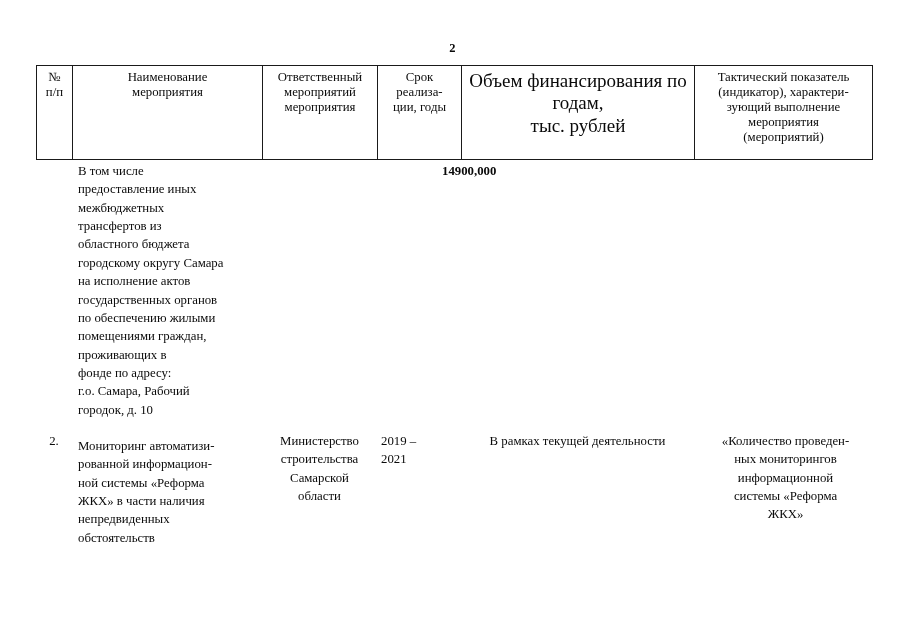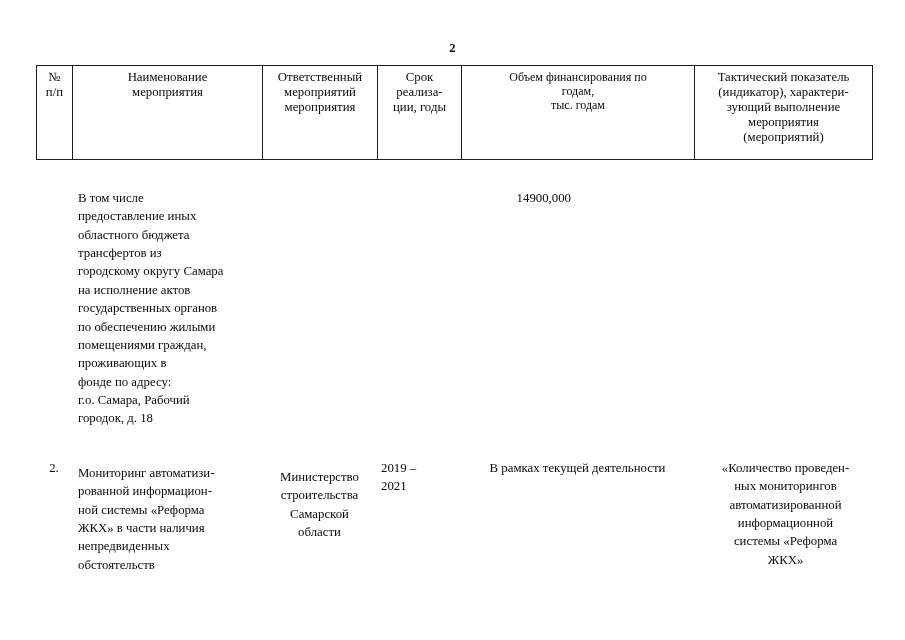--- a/index.html
+++ b/index.html
@@ -51,21 +51,21 @@
     padding: 4px 3px 0 3px;
   }
 
   
   .hrow-main td.hcell { height: 89px; }
 
   .hfin-top {
     border: 1px solid #1a1a1a;
     border-bottom: 1px solid #1a1a1a;
     text-align: center;
-    font-size: 12px;
+    font-size: 19px;
     line-height: 1.18;
     padding: 4px 3px 3px 3px;
     height: 44px;
     vertical-align: top;
   }
   .hyear {
     border: 1px solid #1a1a1a;
     border-top: none;
     text-align: center;
     font-size: 12.8px;
@@ -110,21 +110,21 @@
   .cell {
     position: absolute;
     font-size: 12.8px;
     line-height: 1.435;
   }
 
   .c-num      { left: 36px;  width: 36px;  text-align: center; }
   .c-name     { left: 78px;  width: 182px; text-align: left; }
   .c-exec     { left: 263px; width: 113px; text-align: center; }
   .c-term     { left: 381px; width: 76px;  text-align: left; }
-  .c-fin-2019 { left: 486px; width: 85px;  text-align: right; }
+  .c-fin-2019 { left: 442px; width: 85px;  text-align: left; font-weight: bold; }
   .c-fin-span { left: 461px; width: 233px; text-align: center; }
   .c-ind      { left: 699px; width: 173px; text-align: center; }
 
   .nowrap-lines span { display: block; }
 </style>
 </head>
 <body>
 
 <div class="page-number">2</div>
 
@@ -167,21 +167,21 @@
         </div>
       </td>
       <td class="fin-holder">
         <table class="fin-subtable">
           <tbody>
                 <tr>
             <td colspan="3" class="hfin-top f-l f-r">
               <div class="nowrap-lines">
                 <span>Объем финансирования по</span>
                 <span>годам,</span>
-                <span>тыс. годам</span>
+                <span>тыс. рублей</span>
               </div>
             </td>
           </tr>
         </tbody>
             </table>
       </td>
       <td class="hcell">
         <div class="nowrap-lines">
           <span>Тактический показатель</span>
           <span>(индикатор), характери-</span>
@@ -190,68 +190,68 @@
           <span>(мероприятий)</span>
         </div>
       </td>
     </tr>
   </tbody>
     </table>
 </div>
 
 <div class="body-area">
 
-  <div class="datarow" style="height:268px;margin-top:27px;">
+  <div class="datarow" style="height:268px;">
     <div class="cell c-name nowrap-lines" style="top:4px;">
       <span>В том числе</span>
       <span>предоставление иных</span>
+      <span>межбюджетных</span>
+      <span>трансфертов из</span>
       <span>областного бюджета</span>
-      <span>трансфертов из</span>
       <span>городскому округу Самара</span>
       <span>на исполнение актов</span>
       <span>государственных органов</span>
       <span>по обеспечению жилыми</span>
       <span>помещениями граждан,</span>
       <span>проживающих в</span>
       <span>фонде по адресу:</span>
       <span>г.о. Самара, Рабочий</span>
-      <span>городок, д. 18</span>
+      <span>городок, д. 10</span>
     </div>
     <div class="cell c-fin-2019" style="top:4px;">14900,000</div>
   </div>
 
   <div class="datarow" style="height:170px;">
     <div class="cell c-num" style="top:6px;">2.</div>
 
     <div class="cell c-name nowrap-lines" style="top:11px;">
       <span>Мониторинг автоматизи-</span>
       <span>рованной информацион-</span>
       <span>ной системы «Реформа</span>
       <span>ЖКХ» в части наличия</span>
       <span>непредвиденных</span>
       <span>обстоятельств</span>
     </div>
 
-    <div class="cell c-exec nowrap-lines" style="top:15px;">
+    <div class="cell c-exec nowrap-lines" style="top:6px;">
       <span>Министерство</span>
       <span>строительства</span>
       <span>Самарской</span>
       <span>области</span>
     </div>
 
     <div class="cell c-term nowrap-lines" style="top:6px;">
       <span>2019 –</span>
       <span>2021</span>
     </div>
 
     <div class="cell c-fin-span" style="top:6px;">В рамках текущей деятельности</div>
 
     <div class="cell c-ind nowrap-lines" style="top:6px;">
       <span>«Количество проведен-</span>
       <span>ных мониторингов</span>
-      <span>автоматизированной</span>
       <span>информационной</span>
       <span>системы «Реформа</span>
       <span>ЖКХ»</span>
     </div>
   </div>
 
 </div>
 
 </body></html>

